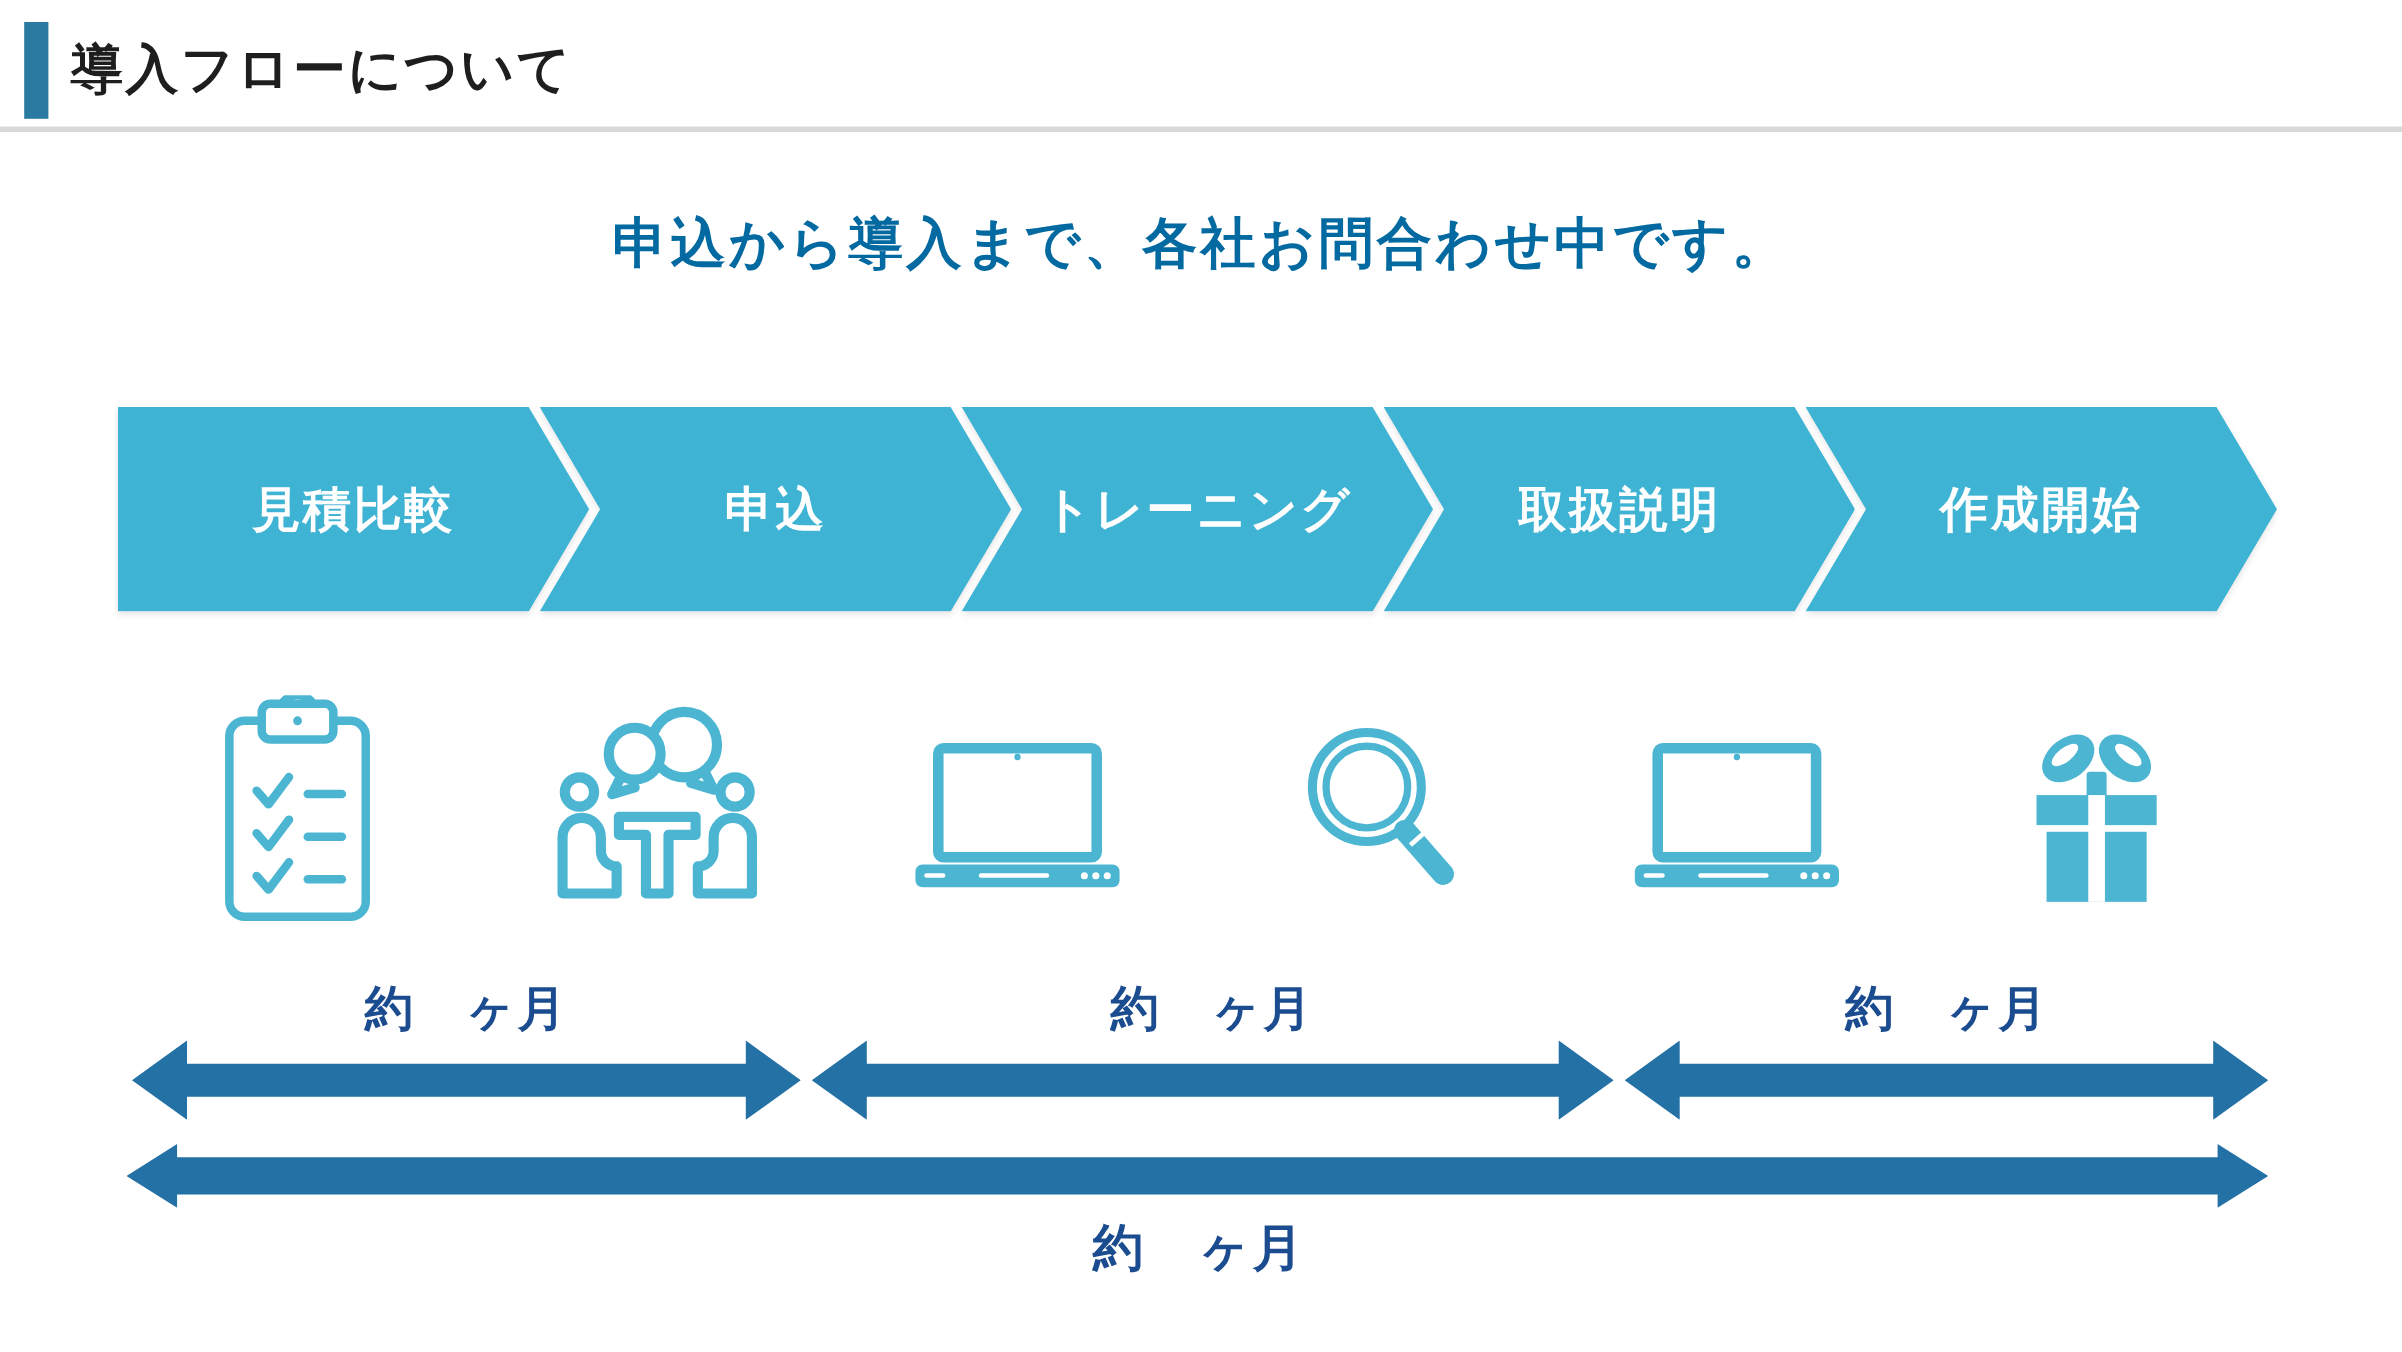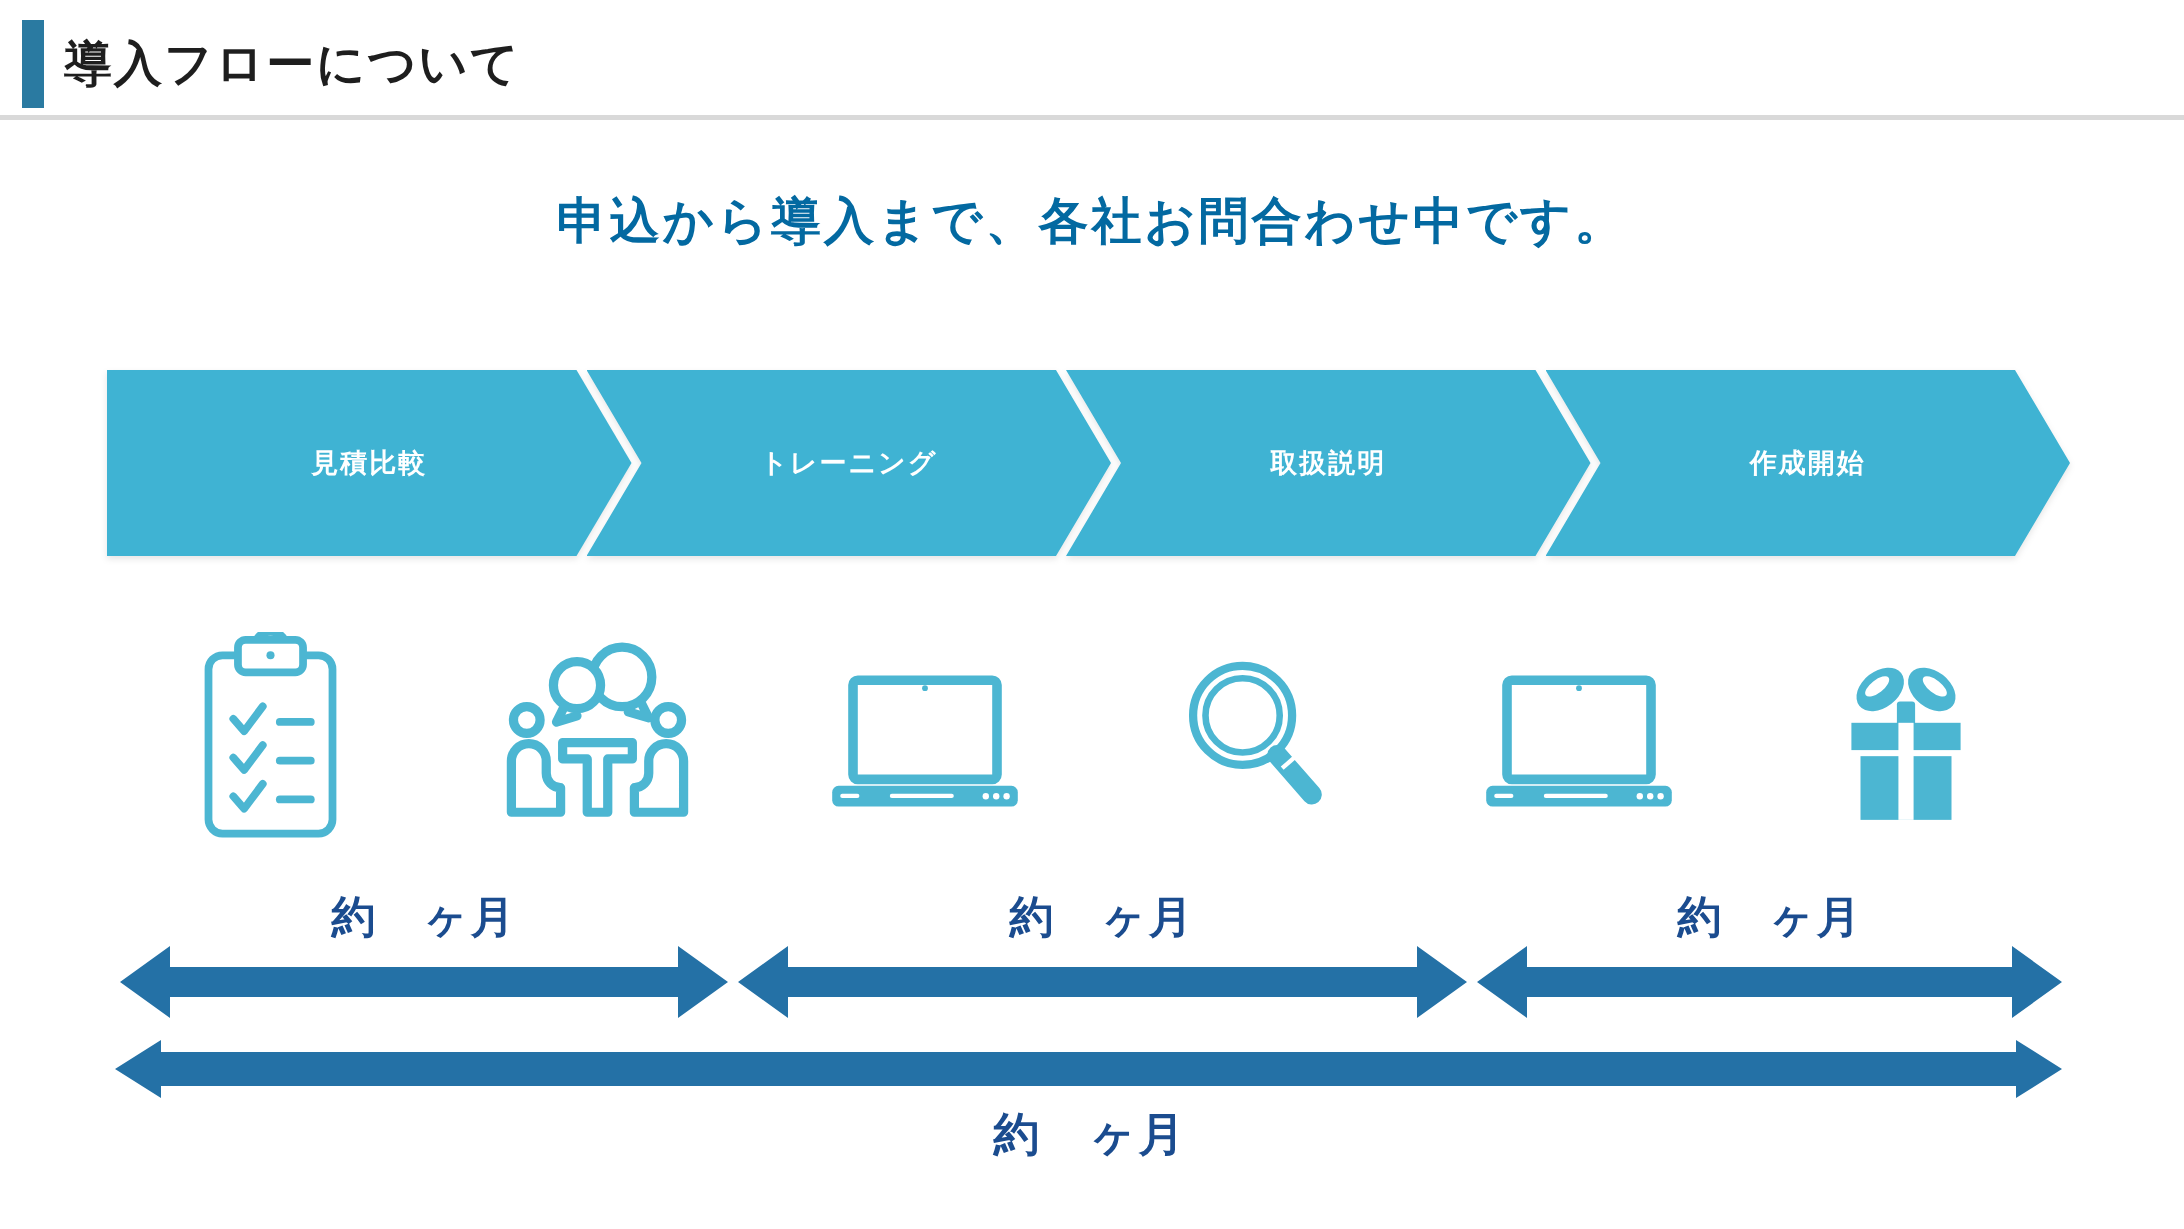--- a/index.html
+++ b/index.html
@@ -35,21 +35,21 @@
     position:absolute;left:107px;top:370px;width:1963px;height:186px;
     display:flex;
     filter:drop-shadow(0 3px 3px rgba(0,0,0,0.10));
   }
   .chevron{
     flex:1 1 0;
     margin-left:-45px;
     background:var(--c-chevron,#3FB3D3);
     clip-path:polygon(0 0,calc(100% - 55px) 0,100% 50%,calc(100% - 55px) 100%,0 100%,55px 50%);
     display:flex;align-items:center;justify-content:center;
-    color:#ffffff;font-size:27px;font-weight:bold;letter-spacing:2px;
+    color:#ffffff;font-size:44px;font-weight:bold;letter-spacing:2px;
     white-space:nowrap;
   }
   .chevron:first-child{
     margin-left:0;
     clip-path:polygon(0 0,calc(100% - 55px) 0,100% 50%,calc(100% - 55px) 100%,0 100%);
   }
   
   .icons-row{
     position:absolute;left:107px;top:618px;width:1963px;height:245px;
     display:flex;
@@ -86,20 +86,23 @@
 
   <div class="accent-bar"></div>
   <div class="page-title">導入フローについて</div>
   <div class="header-divider"></div>
 
   <div class="subtitle">申込から導入まで、各社お問合わせ中です。</div>
 
   <div class="chevron-row">
     <div class="chevron">
       <span>見積比較</span>
+    </div>
+    <div class="chevron">
+      <span>申込</span>
     </div>
     <div class="chevron">
       <span>トレーニング</span>
     </div>
     <div class="chevron">
       <span>取扱説明</span>
     </div>
     <div class="chevron">
       <span>作成開始</span>
     </div>

